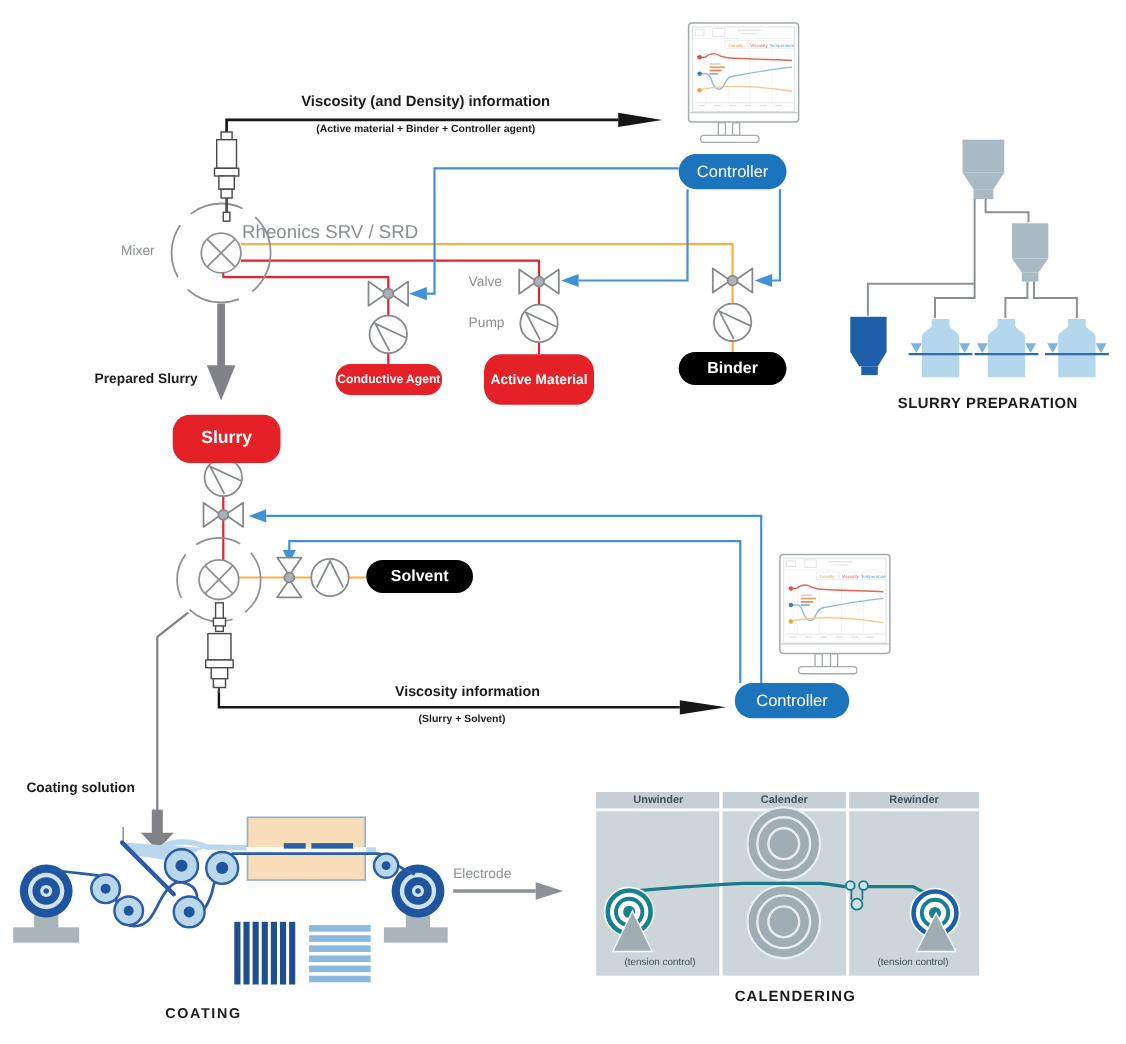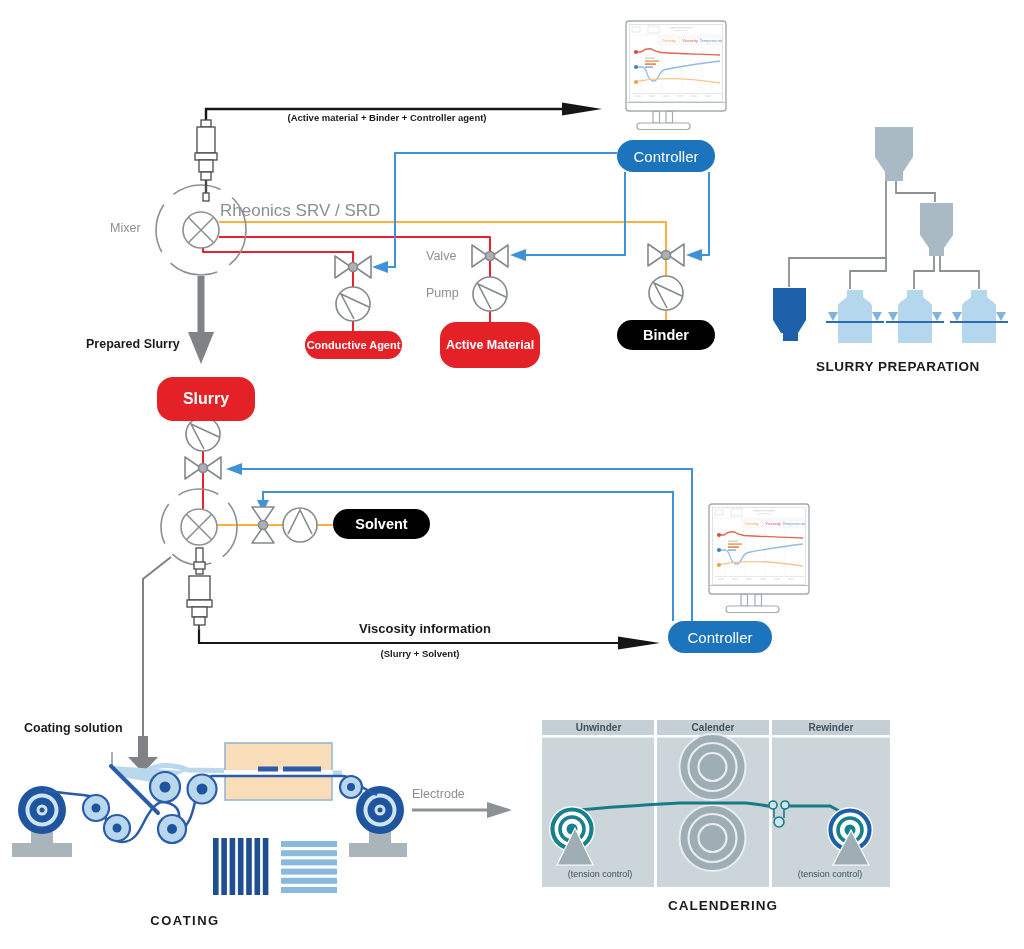--- a/index.html
+++ b/index.html
@@ -384,29 +384,30 @@
 </svg>
 
 <div class="pill blue" style="left:617px;top:140px;width:98px;height:32px;font-size:15px;">Controller</div>
 <div class="pill red" style="left:305px;top:331px;width:97px;height:28px;font-size:11px;">Conductive Agent</div>
 <div class="pill red" style="left:440px;top:322px;width:100px;height:46px;font-size:12.5px;">Active Material</div>
 <div class="pill yellow" style="left:617px;top:320px;width:98px;height:30px;font-size:14.5px;">Binder</div>
 <div class="pill red" style="left:157px;top:377px;width:98px;height:44px;font-size:16px;">Slurry</div>
 <div class="pill yellow" style="left:333px;top:509px;width:97px;height:30px;font-size:14.5px;">Solvent</div>
 <div class="pill blue" style="left:668px;top:621px;width:104px;height:32px;font-size:15px;">Controller</div>
 
+<div class="lbl c bold" style="left:237px;top:84px;width:300px;font-size:13.5px;">Viscosity (and Density) information</div>
 <div class="lbl c bold" style="left:237px;top:112px;width:300px;font-size:9.5px;">(Active material + Binder + Controller agent)</div>
 <div class="lbl gray" style="left:220px;top:161px;font-size:17px;margin-top:40px;">Rheonics SRV / SRD</div>
 <div class="lbl gray" style="left:110px;top:221px;font-size:12.5px;">Mixer</div>
 <div class="lbl gray" style="left:426px;top:249px;font-size:12.5px;">Valve</div>
 <div class="lbl gray" style="left:426px;top:286px;font-size:12.5px;">Pump</div>
 <div class="lbl bold" style="left:86px;top:337px;font-size:12.5px;">Prepared Slurry</div>
 <div class="lbl c bold" style="left:350px;top:621px;width:150px;font-size:13px;">Viscosity information</div>
 <div class="lbl c bold" style="left:345px;top:648px;width:150px;font-size:9.5px;">(Slurry + Solvent)</div>
-<div class="lbl bold" style="left:24px;top:709px;font-size:12.5px;margin-top:12px;">Coating solution</div>
+<div class="lbl bold" style="left:24px;top:709px;font-size:12.5px;">Coating solution</div>
 <div class="lbl gray" style="left:412px;top:787px;font-size:12.5px;">Electrode</div>
 <div class="lbl c bold" style="left:798px;top:359px;width:200px;font-size:13.5px;letter-spacing:.5px;">SLURRY PREPARATION</div>
 <div class="lbl c bold" style="left:135px;top:913px;width:100px;font-size:13px;letter-spacing:1.5px;">COATING</div>
 <div class="lbl c bold" style="left:663px;top:898px;width:120px;font-size:13.5px;letter-spacing:1px;">CALENDERING</div>
 <div class="panel-label" style="left:542px;top:722px;width:113px;font-size:10px;">Unwinder</div>
 <div class="panel-label" style="left:657px;top:722px;width:112px;font-size:10px;">Calender</div>
 <div class="panel-label" style="left:772px;top:722px;width:118px;font-size:10px;">Rewinder</div>
 <div class="panel-label" style="left:545px;top:869px;width:110px;font-size:9px;font-weight:400;">(tension control)</div>
 <div class="panel-label" style="left:775px;top:869px;width:110px;font-size:9px;font-weight:400;">(tension control)</div>
 

